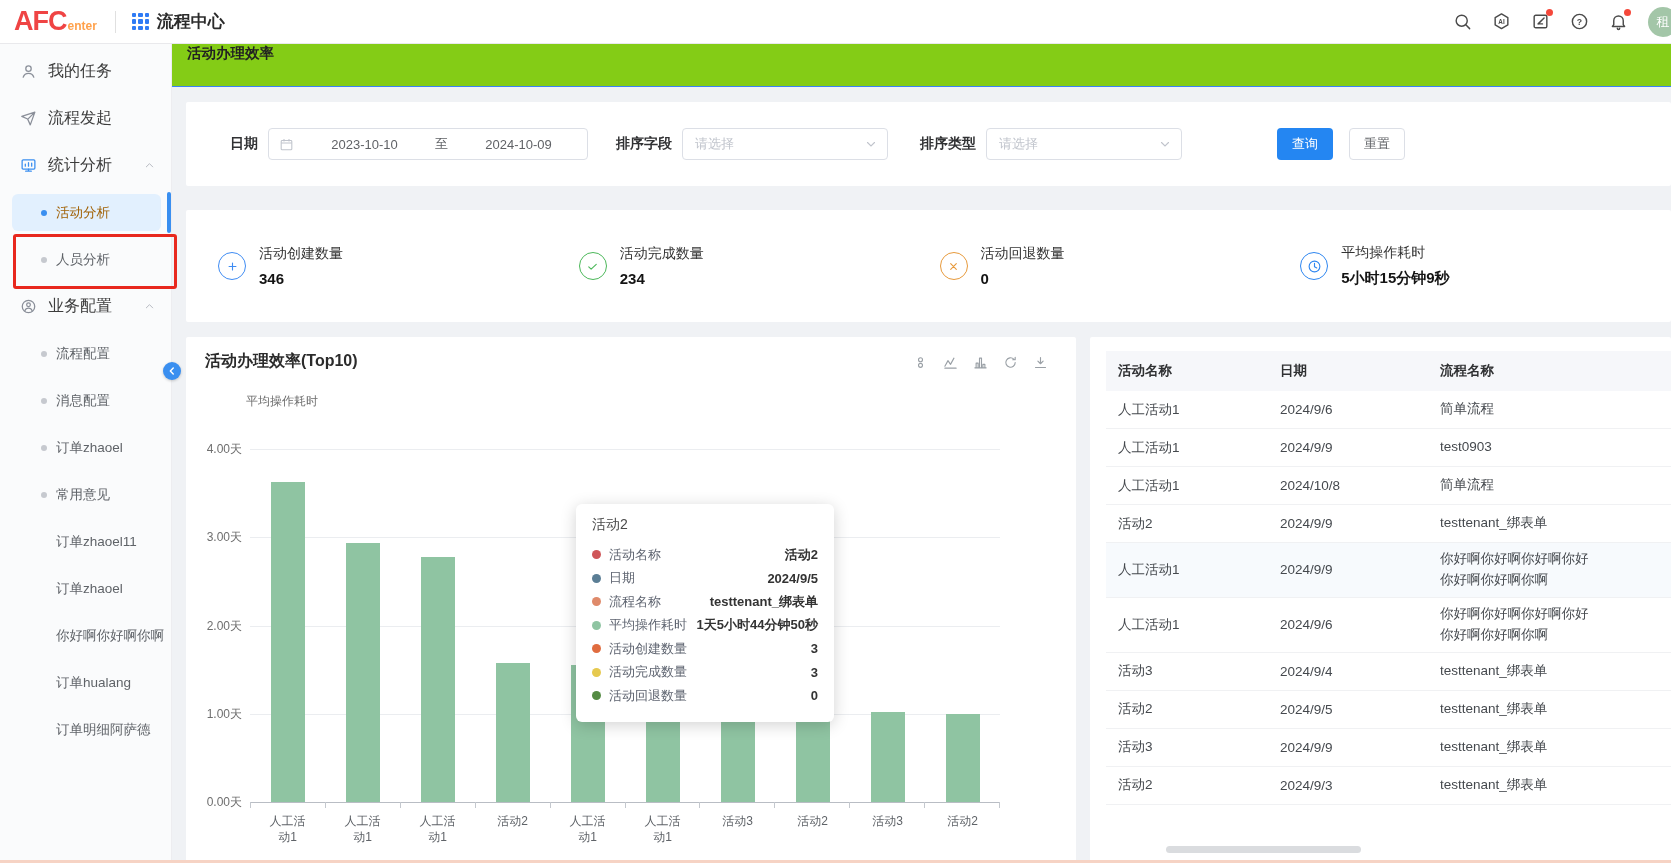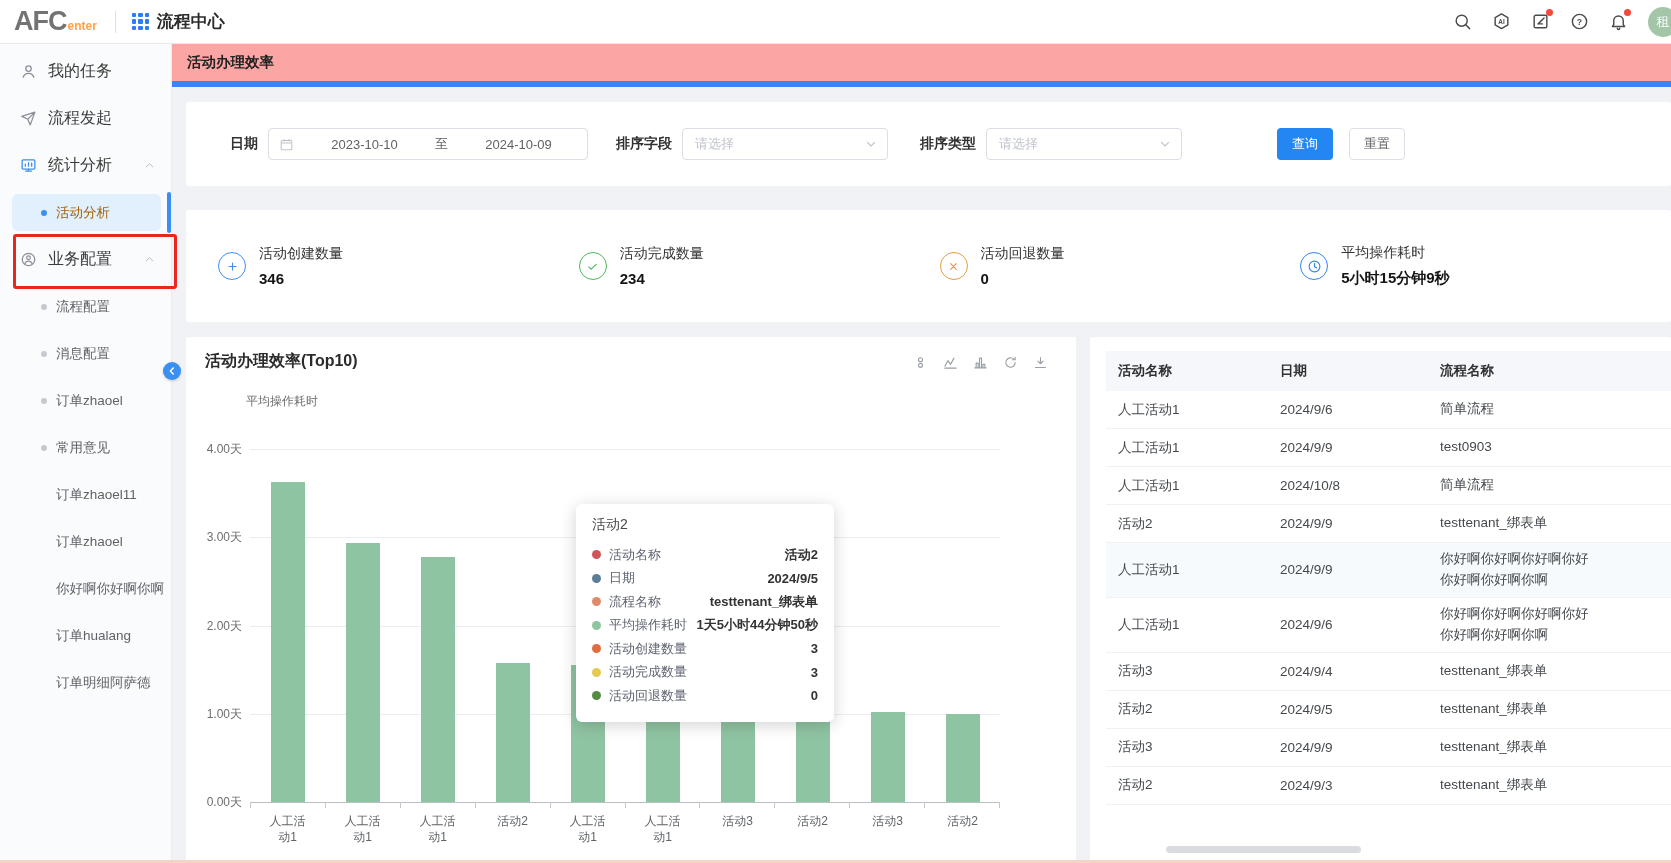--- a/index.html
+++ b/index.html
@@ -4,21 +4,21 @@
 <style>
   * { margin:0; padding:0; box-sizing:border-box; }
   html,body { width:1671px; height:863px; overflow:hidden;
     font-family:"Liberation Sans","DejaVu Sans",sans-serif; background:#f0f2f5; color:#333; }
   .app { position:relative; width:1671px; height:863px; }
 
   
   .topbar { position:absolute; left:0; top:0; right:0; height:44px; background:#fff;
     border-bottom:1px solid #e9e9ec; display:flex; align-items:center; padding:0 0 0 14px; z-index:30; }
   .logo { display:flex; align-items:baseline; }
-  .logo-main { font-size:27px; font-weight:800; color:#737373; letter-spacing:-1px; }
+  .logo-main { font-size:27px; font-weight:800; color:#ef4444; letter-spacing:-1px; }
   .logo-sub { font-size:12px; font-weight:700; color:#ffa14b; margin-left:1px; }
   .top-divider { width:1px; height:22px; background:#e0e0e0; margin:0 16px 0 18px; }
   .grid-icon { width:17px; height:17px; display:grid; grid-template-columns:repeat(3,1fr);
     grid-template-rows:repeat(3,1fr); gap:2px; margin-right:8px; }
   .grid-icon i { background:#2f7bf5; border-radius:1px; }
   .app-title { font-size:17px; font-weight:700; color:#2b2b2b; }
   .top-right { margin-left:auto; display:flex; align-items:center; gap:20px; padding-right:0; }
   .tico { position:relative; width:19px; height:19px; color:#4a4a4a; cursor:pointer; }
   .tico svg { width:19px; height:19px; display:block; }
   .tico .badge { position:absolute; right:-3px; top:-3px; width:7px; height:7px;
@@ -48,22 +48,22 @@
     background:#3a8ff0; border-radius:2px; }
   .annotation-box { position:absolute; left:13px; top:190px; width:164px; height:55px;
     border:3px solid #e8281e; border-radius:3px; z-index:25; pointer-events:none; }
   .collapse-btn { position:absolute; left:163px; top:362px; width:18px; height:18px; border-radius:50%;
     background:#3a8ff0; color:#fff; z-index:26; display:flex; align-items:center; justify-content:center;
     cursor:pointer; box-shadow:0 1px 3px rgba(0,0,0,.2); }
   .collapse-btn svg { width:10px; height:10px; }
 
   
   .content { position:absolute; left:172px; top:44px; right:0; bottom:0; background:#f0f2f5; overflow:hidden; }
-  .page-head { height:43px; background:#fca5a5; border-bottom:6px solid #3b82f6;
-    display:flex; align-items:center; padding-left:15px; }
+  .page-head { height:43px; background:#84cc16; border-bottom:1px solid #3b82f6;
+    display:flex; padding-left:15px; }
   .page-title { font-size:14.5px; font-weight:700; color:#222; }
 
   .card { background:#fff; border-radius:2px; }
   .filter-card { margin:15px 0 0 14px; height:84px; display:flex; align-items:center; padding-left:44px; }
   .f-label { font-size:14px; font-weight:600; color:#303133; white-space:nowrap; }
   .date-range { margin-left:10px; width:320px; height:32px; border:1px solid #dcdfe6; border-radius:4px;
     display:flex; align-items:center; padding:0 10px; background:#fff; cursor:pointer;gap:12px; }
   .date-range .cal { width:15px; height:15px; color:#c0c4cc; flex:none; }
   .date-range .cal svg { width:15px; height:15px; display:block; }
   .d-val { flex:1; text-align:center; font-size:13px; color:#606266; }
@@ -223,20 +223,24 @@
             <svg viewBox="0 0 24 24" fill="none" stroke="currentColor" stroke-width="1.8" stroke-linecap="round" stroke-linejoin="round">
               <path d="M5 15l7-7 7 7"></path>
             </svg>
           </span>
         </div>
         <div class="side-sub active">
           <span class="pill"></span>
           <span class="abar"></span>
           <span class="dot"></span>
           <span>活动分析</span>
+        </div>
+        <div class="side-sub">
+          <span class="dot"></span>
+          <span>人员分析</span>
         </div>
         <div class="side-item">
           <span class="sico">
             <svg viewBox="0 0 24 24" fill="none" stroke="currentColor" stroke-width="1.8" stroke-linecap="round" stroke-linejoin="round">
               <circle cx="12" cy="12" r="8.8"></circle>
               <circle cx="12" cy="9.5" r="2.6"></circle>
               <path d="M6.8 18.2c1-2.8 3.1-3.9 5.2-3.9s4.2 1.1 5.2 3.9"></path>
             </svg>
           </span>
           <span>业务配置</span>

